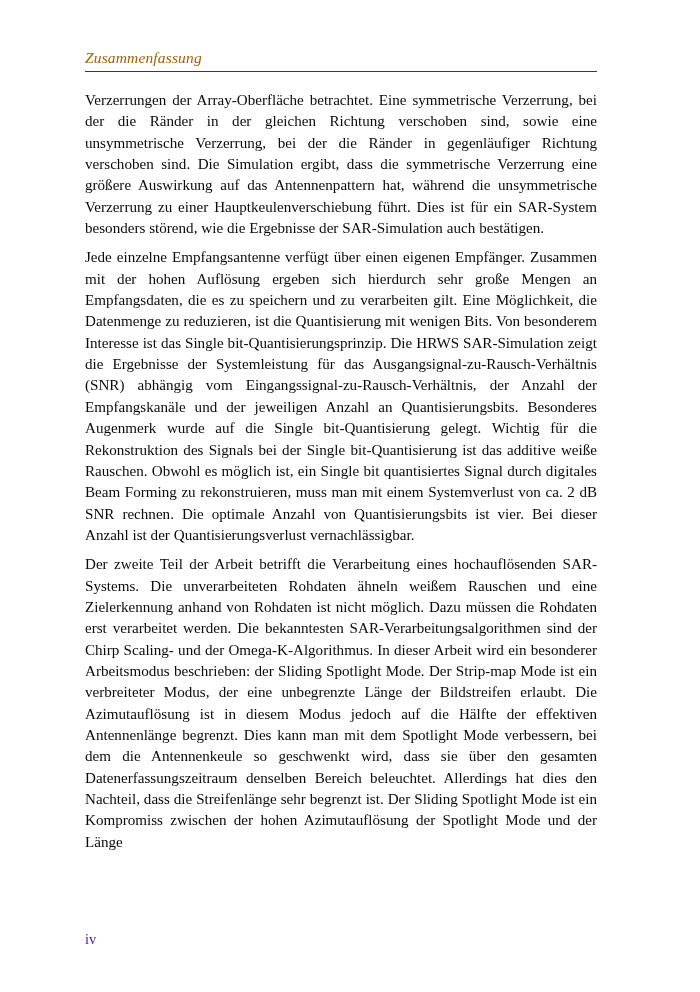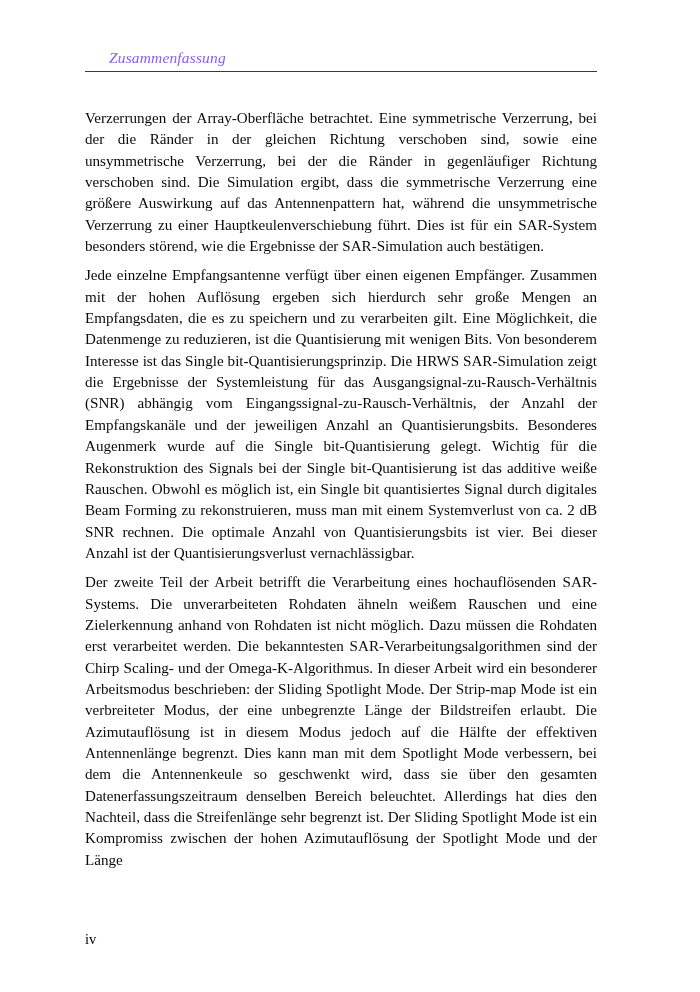--- a/index.html
+++ b/index.html
@@ -27,35 +27,34 @@
     position: absolute;
     left: 85px;
     top: 48px;
     width: 512px;
   }
   .header-title {
     font-style: italic;
     font-size: 15.5px;
     line-height: 19px;
     letter-spacing: 0.15px;
-    color: #8b5cf6;
+    color: #a16207;
     white-space: nowrap;
-    margin-left: 24px;
   }
   .header-rule {
     margin-top: 4px;
     width: 512px;
     height: 1px;
     background: #3a3a3a;
   }
   
   .body-copy {
     position: absolute;
     left: 85px;
-    top: 108px;
+    top: 90px;
     width: 512px;
   }
   .body-copy p {
     margin: 0;
     font-size: 15.1px;
     line-height: 21.35px;
     text-align: justify;
     text-justify: inter-word;
     text-indent: 0;
     color: #0a0a0a;
@@ -66,21 +65,21 @@
   .body-copy p + p {
     margin-top: 8px;
   }
   
   .folio {
     position: absolute;
     left: 85px;
     top: 930px;
     font-size: 14.5px;
     line-height: 18px;
-    color: #000000;
+    color: #4c1d95;
   }
 </style>
 </head>
 <body>
 
 <div class="page">
 
   <div class="header">
     <div class="header-title">Zusammenfassung</div>
     <div class="header-rule"></div>

